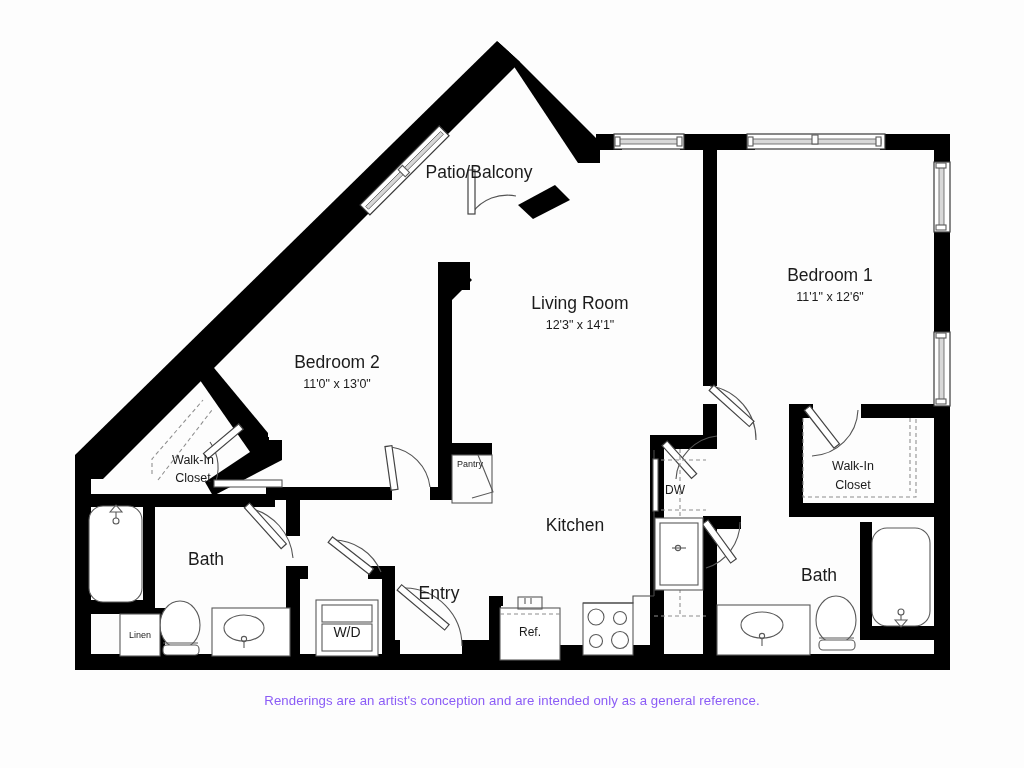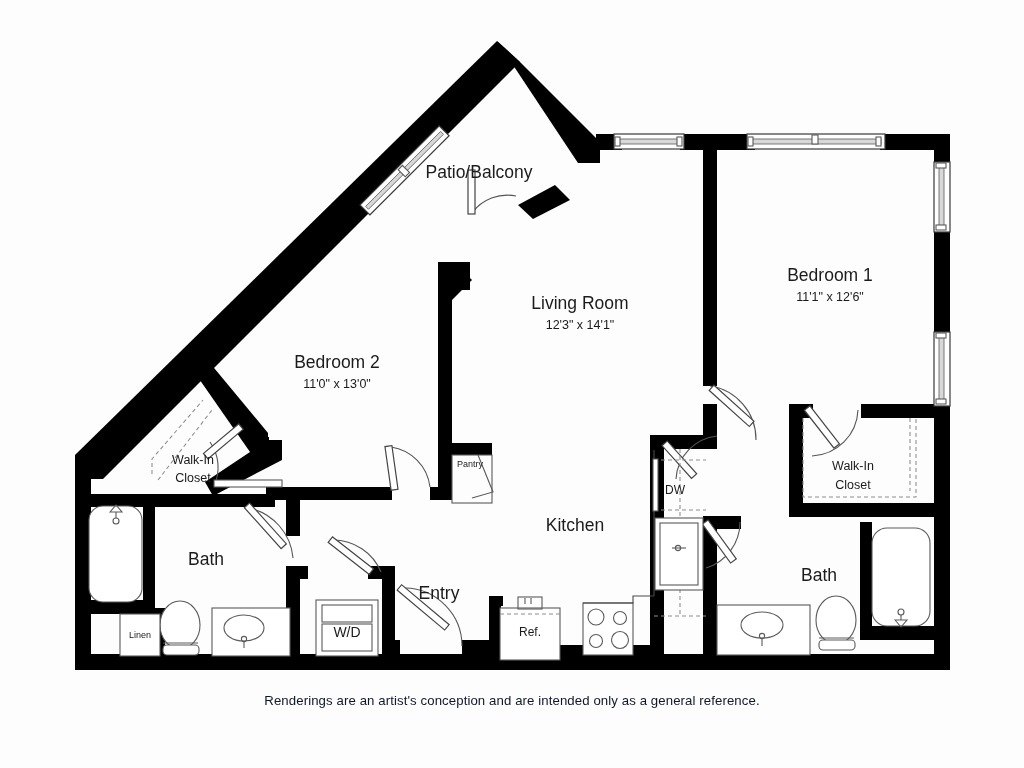--- a/index.html
+++ b/index.html
@@ -75,21 +75,21 @@
   #disclaimer {
     position: absolute;
     left: 0;
     top: 690px;
     width: 1024px;
     text-align: center;
   }
   #disclaimer div {
     font-family: "Liberation Sans", sans-serif;
     font-size: 13.2px;
-    color: #0f172a;
+    color: #8b5cf6;
     line-height: 22px;
     letter-spacing: 0.1px;
   }
 </style>
 </head>
 <body>
 
 <div id="floorplan-app">
 
   <svg id="plan-svg" width="1024" height="768" viewBox="0 0 1024 768">

